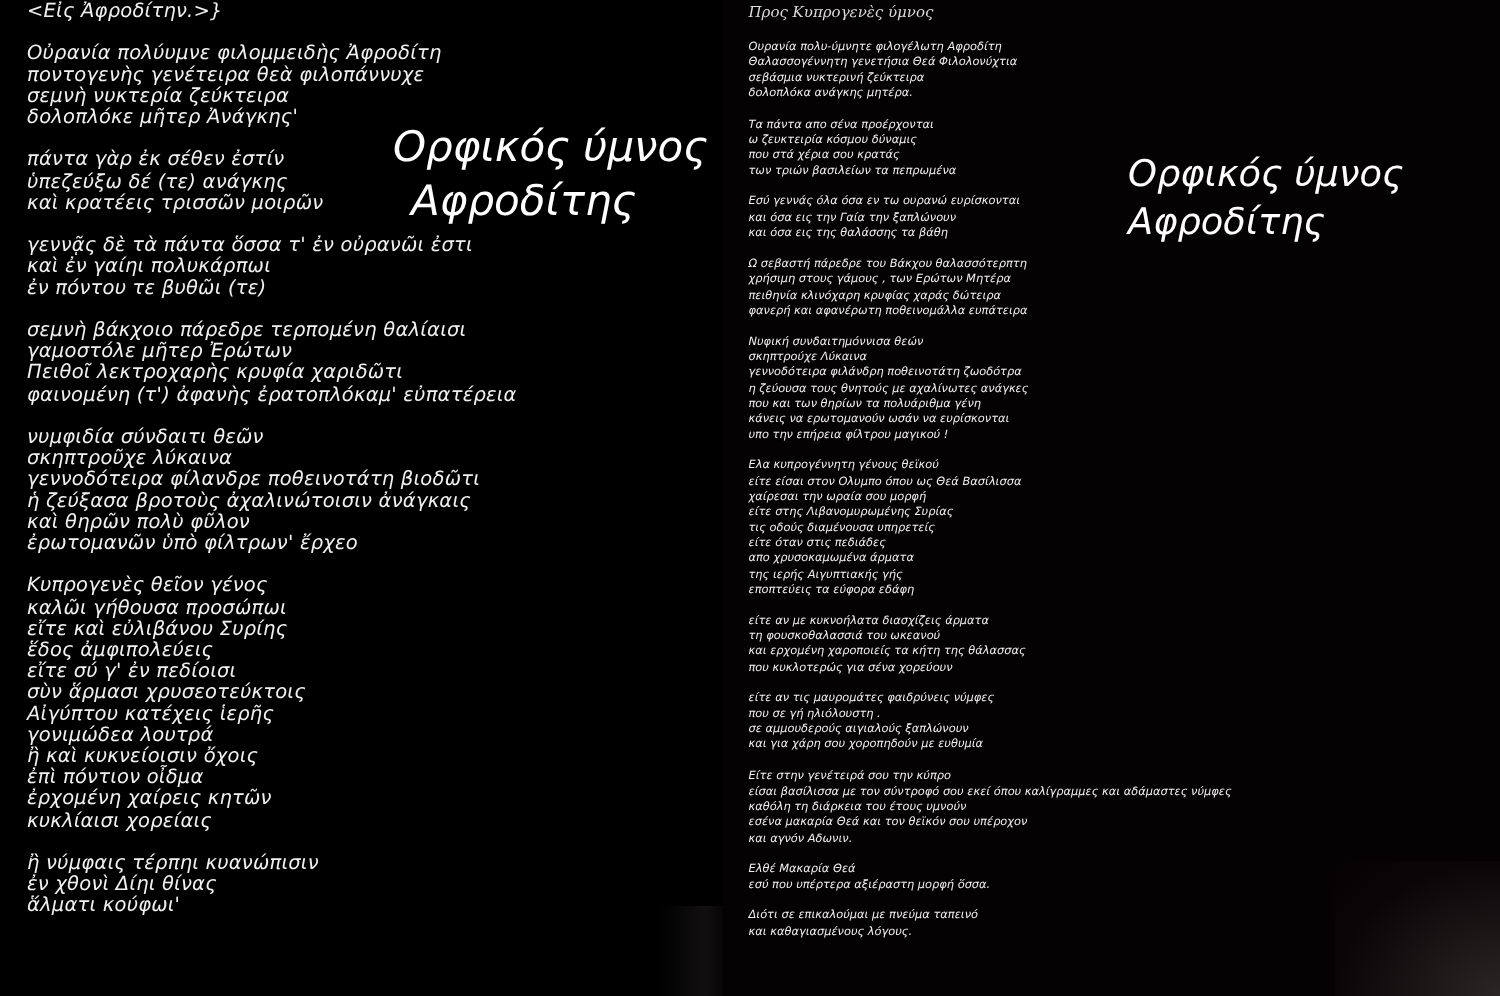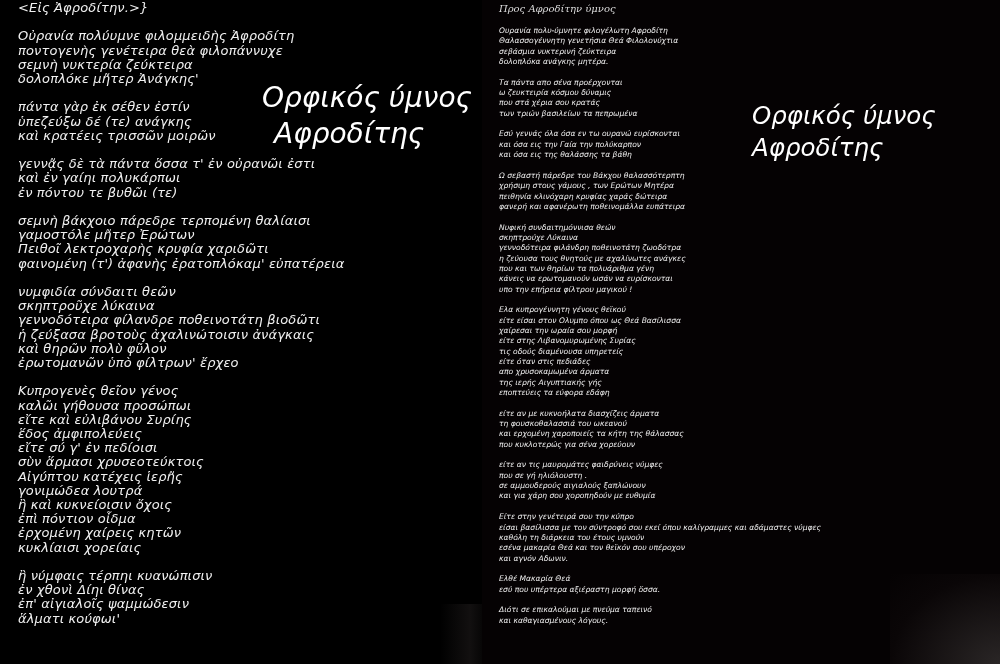--- a/index.html
+++ b/index.html
@@ -102,48 +102,47 @@
         <div class="line">Αἰγύπτου κατέχεις ἱερῆς</div>
         <div class="line">γονιμώδεα λουτρά</div>
         <div class="line">ἢ καὶ κυκνείοισιν ὄχοις</div>
         <div class="line">ἐπὶ πόντιον οἶδμα</div>
         <div class="line">ἐρχομένη χαίρεις κητῶν</div>
         <div class="line">κυκλίαισι χορείαις</div>
       </div>
       <div class="stanza">
         <div class="line">ἢ νύμφαις τέρπηι κυανώπισιν</div>
         <div class="line">ἐν χθονὶ Δίηι θίνας</div>
-        <div class="line">ἐπ' αἰγιαλοῖς ψαμμώδεσιν</div>
         <div class="line">ἅλματι κούφωι'</div>
       </div>
     </div>
 </div>
 
 <div class="big-title t1">
   <div>Ορφικός ύμνος</div>
   <div class="l2">Αφροδίτης</div>
 </div>
 
-<div class="modern-title">Προς Αφροδίτην ύμνος</div>
+<div class="modern-title">Προς Κυπρογενὲς ύμνος</div>
 <div class="modern" id="modern-stanzas">
     <div class="stanza">
       <div class="line">Ουρανία πολυ-ύμνητε φιλογέλωτη Αφροδίτη</div>
       <div class="line">Θαλασσογέννητη γενετήσια Θεά Φιλολονύχτια</div>
       <div class="line">σεβάσμια νυκτερινή ζεύκτειρα</div>
       <div class="line">δολοπλόκα ανάγκης μητέρα.</div>
     </div>
     <div class="stanza">
       <div class="line">Τα πάντα απο σένα προέρχονται</div>
       <div class="line">ω ζευκτειρία κόσμου δύναμις</div>
       <div class="line">που στά χέρια σου κρατάς</div>
       <div class="line">των τριών βασιλείων τα πεπρωμένα</div>
     </div>
     <div class="stanza">
       <div class="line">Εσύ γεννάς όλα όσα εν τω ουρανώ ευρίσκονται</div>
-      <div class="line">και όσα εις την Γαία την πολύκαρπον</div>
+      <div class="line">και όσα εις την Γαία την ξαπλώνουν</div>
       <div class="line">και όσα εις της θαλάσσης τα βάθη</div>
     </div>
     <div class="stanza">
       <div class="line">Ω σεβαστή πάρεδρε του Βάκχου θαλασσότερπτη</div>
       <div class="line">χρήσιμη στους γάμους , των Ερώτων Μητέρα</div>
       <div class="line">πειθηνία κλινόχαρη κρυφίας χαράς δώτειρα</div>
       <div class="line">φανερή και αφανέρωτη ποθεινομάλλα ευπάτειρα</div>
     </div>
     <div class="stanza">
       <div class="line">Νυφική συνδαιτημόννισα θεών</div>

